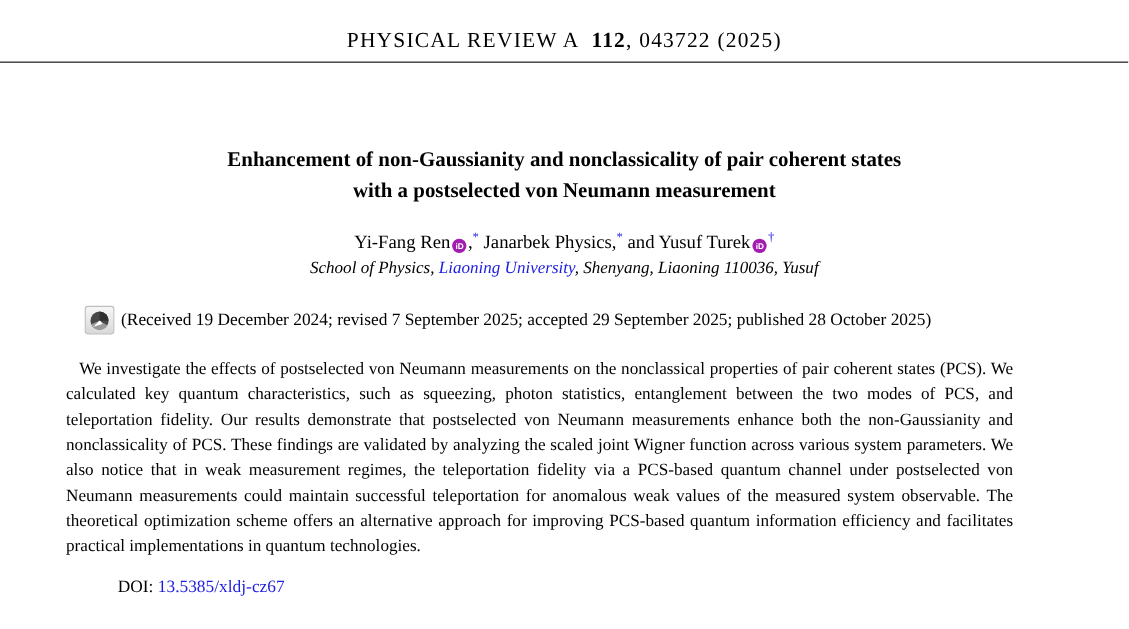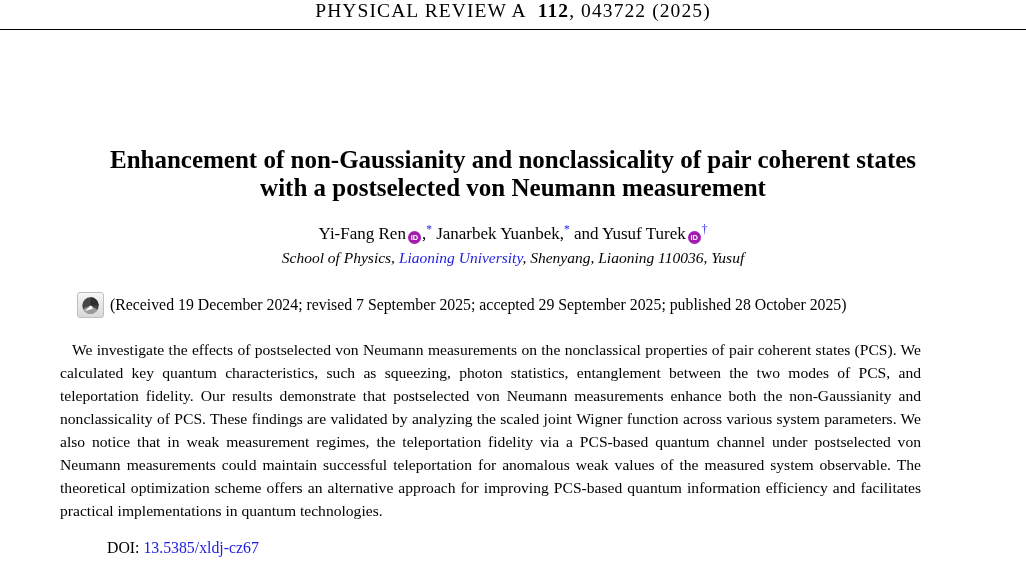--- a/index.html
+++ b/index.html
@@ -6,37 +6,38 @@
   .page {
     position: relative;
     width: 1026px;
     height: 572px;
     background: #ffffff;
     color: #000000;
     font-family: "Liberation Serif", serif;
     overflow: hidden;
   }
   .journal-header {
+    padding-top: 27px;
     text-align: center;
     font-size: 19.5px;
     letter-spacing: 1.1px;
     white-space: pre-wrap;
   }
   .journal-header .vol { font-weight: bold; }
   .header-rule {
     border: none;
     border-top: 1.6px solid #000000;
     margin: 7px 0 0 0;
     width: 100%;
   }
   .title {
-    margin-top: 116px;
+    margin-top: 75px;
     text-align: center;
     font-weight: bold;
-    font-size: 25px;
+    font-size: 19px;
     line-height: 28px;
   }
   .authors {
     margin-top: 22px;
     text-align: center;
     font-size: 17px;
     white-space: pre-wrap;
   }
   .fn-mark {
     color: #1c1ce0;
@@ -108,21 +109,21 @@
 
   <div class="journal-header"><span>PHYSICAL REVIEW A  </span><span class="vol">112</span><span>, 043722 (2025)</span></div>
 
   <hr class="header-rule">
 
   <div class="title">
     <div>Enhancement of non-Gaussianity and nonclassicality of pair coherent states</div>
     <div>with a postselected von Neumann measurement</div>
   </div>
 
-  <div class="authors"><span>Yi-Fang Ren</span><span class="orcid-badge">iD</span><span>,</span><sup class="fn-mark">*</sup><span> Janarbek Yuanbek,</span><sup class="fn-mark">*</sup><span> and Yusuf Turek</span><span class="orcid-badge">iD</span><sup class="fn-mark">†</sup></div>
+  <div class="authors"><span>Yi-Fang Ren</span><span class="orcid-badge">iD</span><span>,</span><sup class="fn-mark">*</sup><span> Janarbek Physics,</span><sup class="fn-mark">*</sup><span> and Yusuf Turek</span><span class="orcid-badge">iD</span><sup class="fn-mark">†</sup></div>
 
   <div class="affiliation"><span>School of Physics, </span><span class="link">Liaoning University</span><span>, Shenyang, Liaoning 110036, Yusuf</span></div>
 
   <div class="history-row">
     <span class="crossmark">
       <svg width="21" height="21" viewBox="0 0 28 28" aria-hidden="true">
         <circle cx="14" cy="14" r="11" fill="#474747"></circle>
         <path d="M14 14 L3.8 18.5 A11 11 0 0 0 23.5 19.5 Z" fill="#9a9a9a"></path>
         <path d="M14.5 13.5 L6.5 21.5 L17.5 18 Z" fill="#ffffff"></path>
         <path d="M14 3 A11 11 0 0 1 25 14 L14 14 Z" fill="#2f2f2f"></path>

